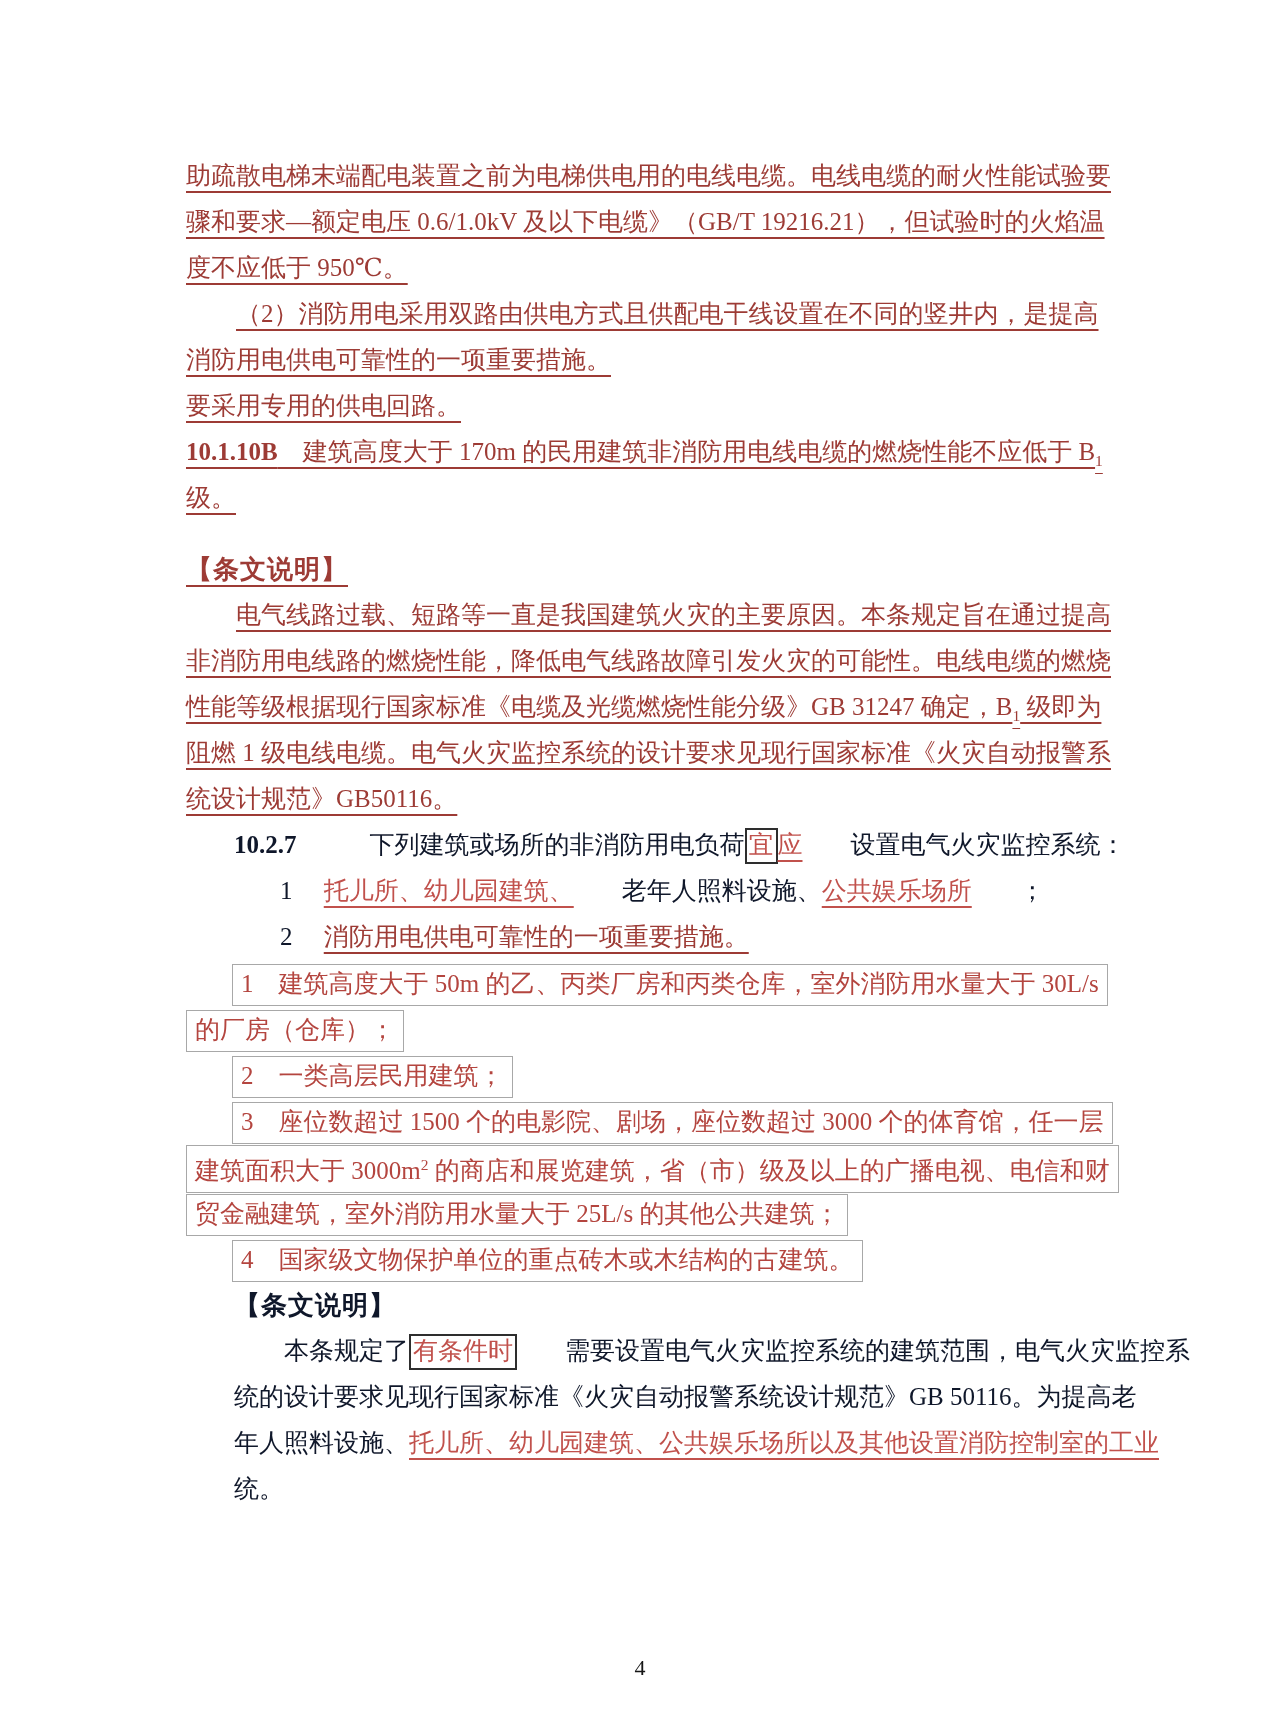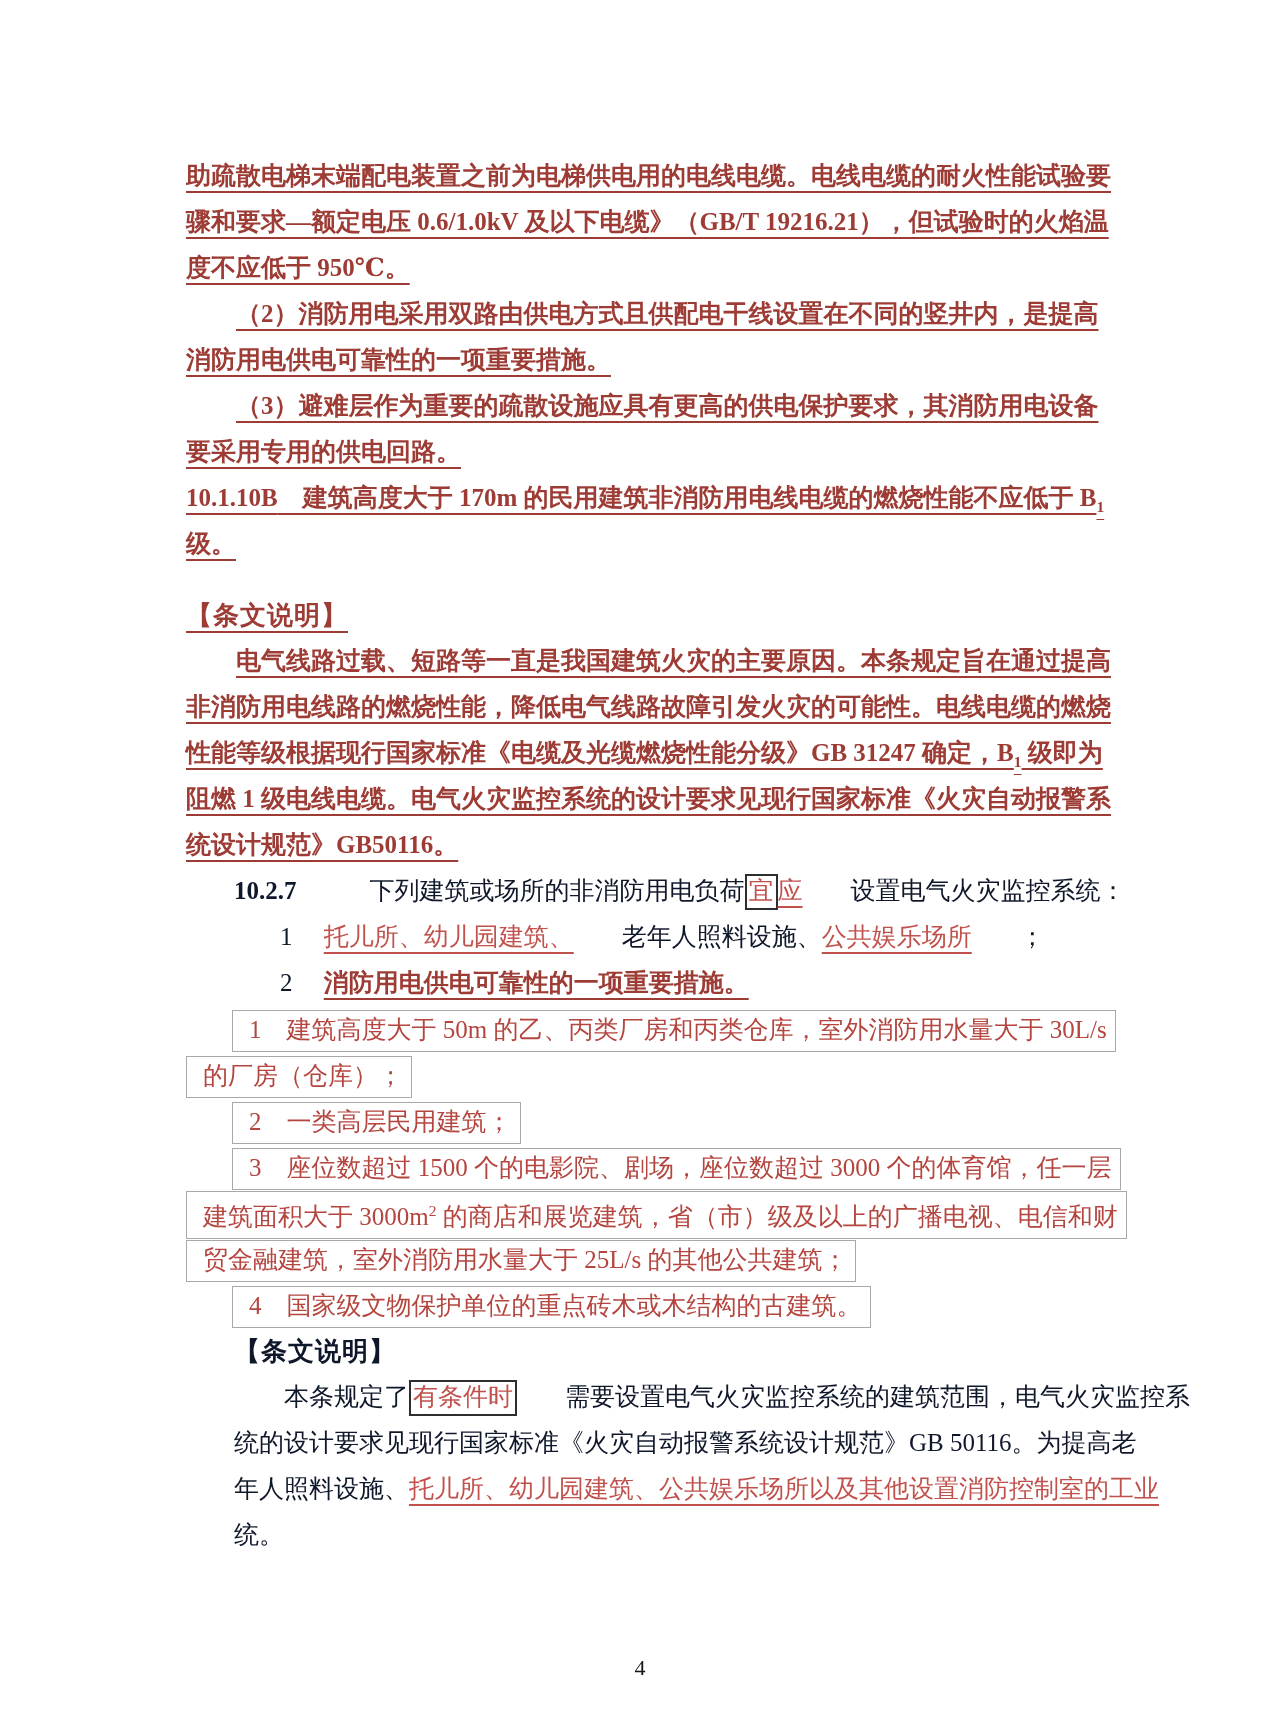--- a/index.html
+++ b/index.html
@@ -9,42 +9,41 @@
     color:#161616;
   }
   .doc{position:relative;width:1280px;height:1709px;overflow:hidden;background:#fff;}
   .content{position:absolute;left:186px;top:153px;width:952px;}
   .line{height:46px;line-height:46px;font-size:25px;white-space:pre;}
   .gap{margin-top:25px;}
   .ind-para{padding-left:50px;}
   .ind-item{padding-left:46px;}
   .heading{font-family:"Liberation Sans","DejaVu Sans",sans-serif;font-weight:bold;font-size:26px;letter-spacing:1px;}
   .bold{font-weight:bold;}
-  .seg-ins{color:var(--insd,#9d3b35);text-decoration:underline;text-decoration-thickness:1.5px;text-underline-offset:7px;text-decoration-color:var(--insd,#9d3b35);font-weight:bold;}
+  .seg-ins{color:var(--insd,#9d3b35);text-decoration:underline;text-decoration-thickness:1.5px;text-underline-offset:7px;text-decoration-color:var(--insd,#9d3b35);}
   .seg-ins2{color:var(--insb,#c1514c);text-decoration:underline;text-decoration-thickness:1.5px;text-underline-offset:7px;text-decoration-color:var(--insb,#c1514c);}
   .seg-rev{color:var(--insb,#c1514c);border:2px solid var(--revb,#2e2e2e);padding:1px 2px 4px 2px;}
   .seg-del{color:var(--deld,#b4453f);}
   .seg-txt{color:#0f172a;margin-left:48px;}
-  .delbox{display:inline-block;border:1px solid var(--delb,#a8a8a8);line-height:34px;padding:2px 8px 4px 16px;vertical-align:middle;}
+  .delbox{display:inline-block;border:1px solid var(--delb,#a8a8a8);line-height:34px;padding:2px 8px 4px 8px;vertical-align:middle;}
   sub{font-size:0.62em;}
   sup{font-size:0.62em;}
   sub.seg-ins{text-decoration:underline;}
   .pagenum{position:absolute;top:1655px;left:0;width:1280px;text-align:center;font-size:22px;color:#161616;}
 </style>
 </head>
 <body>
 
 <div class="doc">
   <div class="content">
       <div class="line"><span class="seg-ins">助疏散电梯末端配电装置之前为电梯供电用的电线电缆。电线电缆的耐火性能试验要</span></div>
       <div class="line"><span class="seg-ins">骤和要求—额定电压 0.6/1.0kV 及以下电缆》（GB/T 19216.21），但试验时的火焰温</span></div>
       <div class="line"><span class="seg-ins">度不应低于 950℃。</span></div>
       <div class="line ind-para"><span class="seg-ins">（2）消防用电采用双路由供电方式且供配电干线设置在不同的竖井内，是提高</span></div>
       <div class="line"><span class="seg-ins">消防用电供电可靠性的一项重要措施。</span></div>
-      <div class="line ind-para"><span class="seg-ins">（3）避难层作为重要的疏散设施应具有更高的供电保护要求，其消防用电设备</span></div>
       <div class="line"><span class="seg-ins">要采用专用的供电回路。</span></div>
       <div class="line"><span class="seg-ins bold">10.1.10B</span><span class="seg-ins">　建筑高度大于 170m 的民用建筑非消防用电线电缆的燃烧性能不应低于 B</span><sub class="seg-ins">1</sub></div>
       <div class="line"><span class="seg-ins">级。</span></div>
       <div class="line gap heading"><span class="seg-ins">【条文说明】</span></div>
       <div class="line ind-para"><span class="seg-ins">电气线路过载、短路等一直是我国建筑火灾的主要原因。本条规定旨在通过提高</span></div>
       <div class="line"><span class="seg-ins">非消防用电线路的燃烧性能，降低电气线路故障引发火灾的可能性。电线电缆的燃烧</span></div>
       <div class="line"><span class="seg-ins">性能等级根据现行国家标准《电缆及光缆燃烧性能分级》GB 31247 确定，B</span><sub class="seg-ins">1</sub><span class="seg-ins"> 级即为</span></div>
       <div class="line"><span class="seg-ins">阻燃 1 级电线电缆。电气火灾监控系统的设计要求见现行国家标准《火灾自动报警系</span></div>
       <div class="line"><span class="seg-ins">统设计规范》GB50116。</span></div>
       <div class="line"><span class="seg-txt bold">10.2.7</span><span class="seg-txt">　下列建筑或场所的非消防用电负荷</span><span class="seg-rev">宜</span><span class="seg-ins2">应</span><span class="seg-txt">设置电气火灾监控系统：</span></div>

